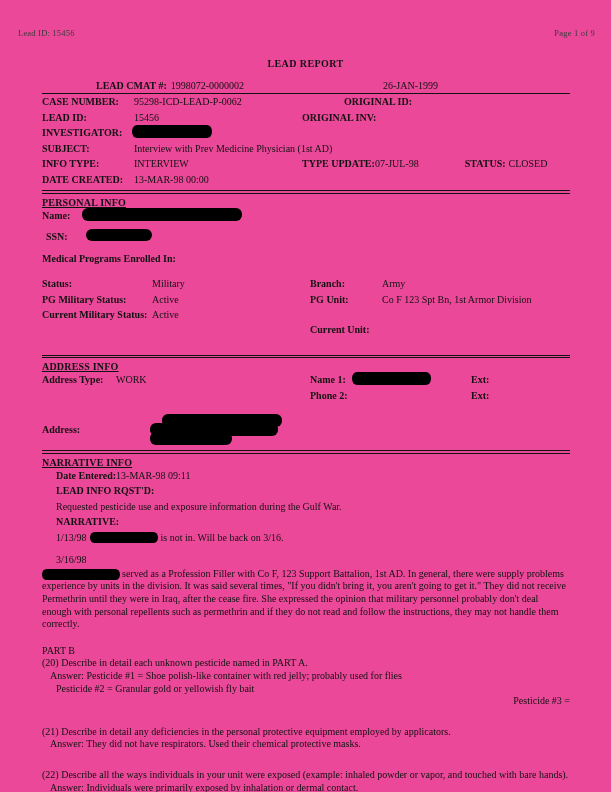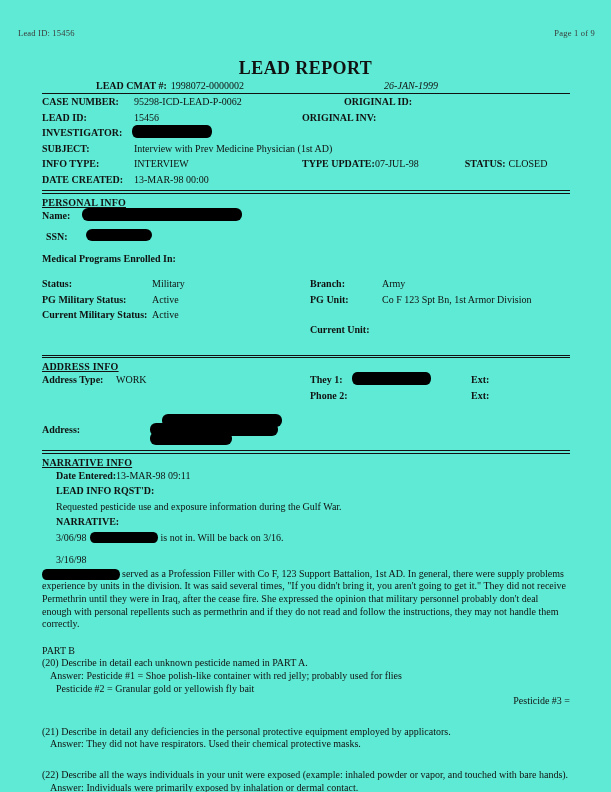--- a/index.html
+++ b/index.html
@@ -8,21 +8,21 @@
     background: #ffffff;
   }
   body {
     font-family: "Liberation Serif", "DejaVu Serif", serif;
     color: #111111;
   }
   #page {
     position: relative;
     width: 611px;
     height: 792px;
-    background: #5eead4;
+    background: #ec4899;
     overflow: hidden;
   }
 
   
   .runhead {
     position: absolute;
     top: 28px;
     font-size: 8.5px;
     color: #3a3a3a;
     letter-spacing: .2px;
@@ -31,21 +31,21 @@
   .runhead.left  { left: 18px; }
   .runhead.right { right: 16px; text-align: center; }
 
   
   .doc-title {
     position: absolute;
     top: 58px;
     left: 0;
     width: 611px;
     text-align: center;
-    font-size: 18px;
+    font-size: 10px;
     font-weight: bold;
     letter-spacing: .4px;
   }
 
   
   .sheet {
     position: absolute;
     left: 42px;
     top: 80px;
     width: 528px;
@@ -66,21 +66,21 @@
 
   
   .cmat-row {
     display: flex;
     font-size: 10px;
     padding-left: 54px;
     align-items: baseline;
   }
   .cmat-row .lab { font-weight: bold; }
   .cmat-row .val { margin-left: 4px; }
-  .cmat-row .date { margin-left: auto; margin-right: 132px; font-style: italic; }
+  .cmat-row .date { margin-left: auto; margin-right: 132px; }
 
   
   .kv {
     display: flex;
     font-size: 10px;
     line-height: 15.5px;
     white-space: nowrap;
   }
   .kv .k {
     font-weight: bold;
@@ -311,21 +311,21 @@
 
       <div class="twocol">
         <div class="left">
           <div class="pairline">
             <span class="pk" style="width:74px;flex:0 0 74px;">Address Type:</span>
             <span class="pv">WORK</span>
           </div>
         </div>
         <div class="right">
           <div class="pairline">
-            <span class="pk" style="width:42px;flex:0 0 42px;">They 1:</span>
+            <span class="pk" style="width:42px;flex:0 0 42px;">Name 1:</span>
             <span class="redact inline" style="width:79px;height:13px;"></span>
             <span class="pk" style="margin-left:40px;">Ext:</span>
             <span class="pv"></span>
           </div>
           <div class="pairline">
             <span class="pk" style="width:42px;flex:0 0 42px;">Phone 2:</span>
             <span class="pv" style="width:79px;flex:0 0 79px;"></span>
             <span class="pk" style="margin-left:40px;">Ext:</span>
             <span class="pv"></span>
           </div>
@@ -360,21 +360,21 @@
 
       <div class="nar indent-1" style="margin-top:2px;">
         <p>Requested pesticide use and exposure information during the Gulf War.</p>
       </div>
 
       <div class="kv indent-1" style="margin-top:1px;">
         <span class="k">NARRATIVE:</span>
       </div>
 
       <div class="nar indent-1" style="margin-top:2px;">
-        <span>3/06/98</span><span class="redact inline" style="width:68px;height:11px;margin:0 3px;"></span><span>is not in.  Will be back on 3/16.</span>
+        <span>1/13/98</span><span class="redact inline" style="width:68px;height:11px;margin:0 3px;"></span><span>is not in.  Will be back on 3/16.</span>
       </div>
 
       <div class="spacer-10"></div>
 
       <div class="nar indent-1">
         <span>3/16/98</span>
       </div>
 
       <div class="nar" style="margin-top:1px;">
         <span class="redact inline" style="width:78px;height:11px;float:left;margin:1px 2px 0 0;"></span><span>served as a Profession Filler with Co F, 123 Support Battalion, 1st AD.  In general, there were supply problems experience by units in the division.  It was said several times, "If you didn't bring it, you aren't going to get it."  They did not receive Permethrin until they were in Iraq, after the cease fire.  She expressed the opinion that military personnel probably don't deal enough with personal repellents such as permethrin and if they do not read and follow the instructions, they may not handle them correctly.</span>

